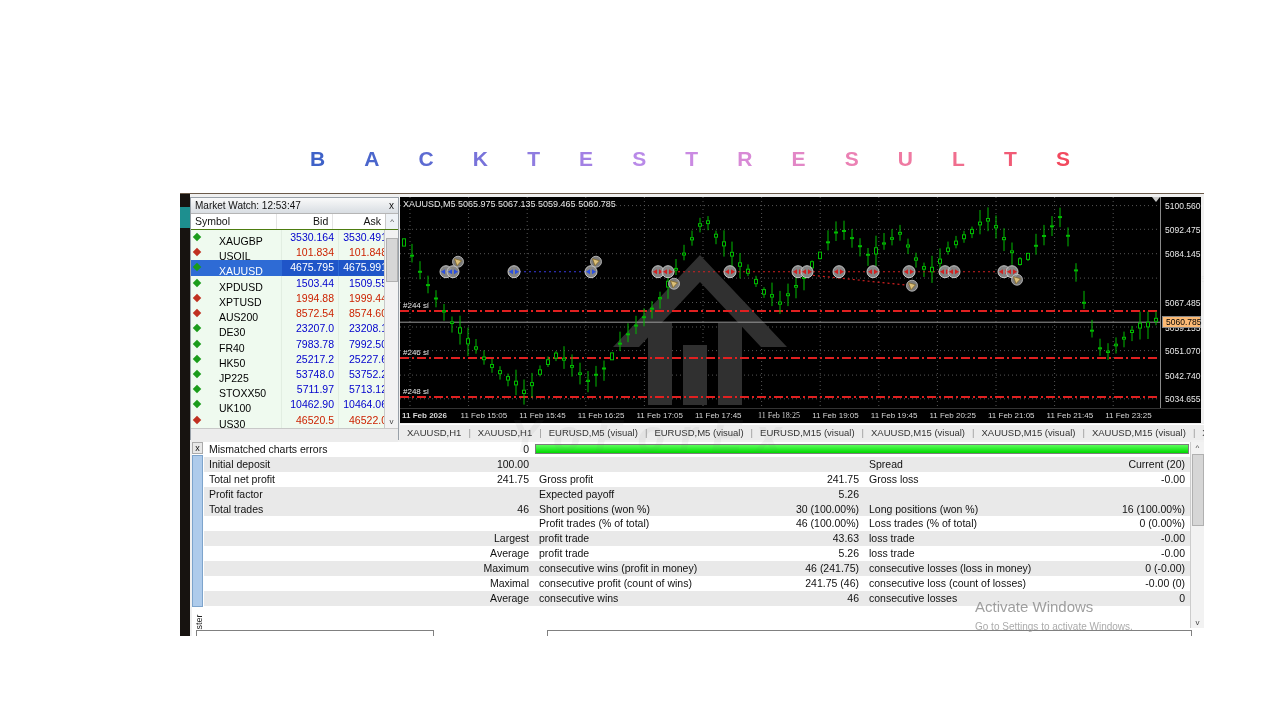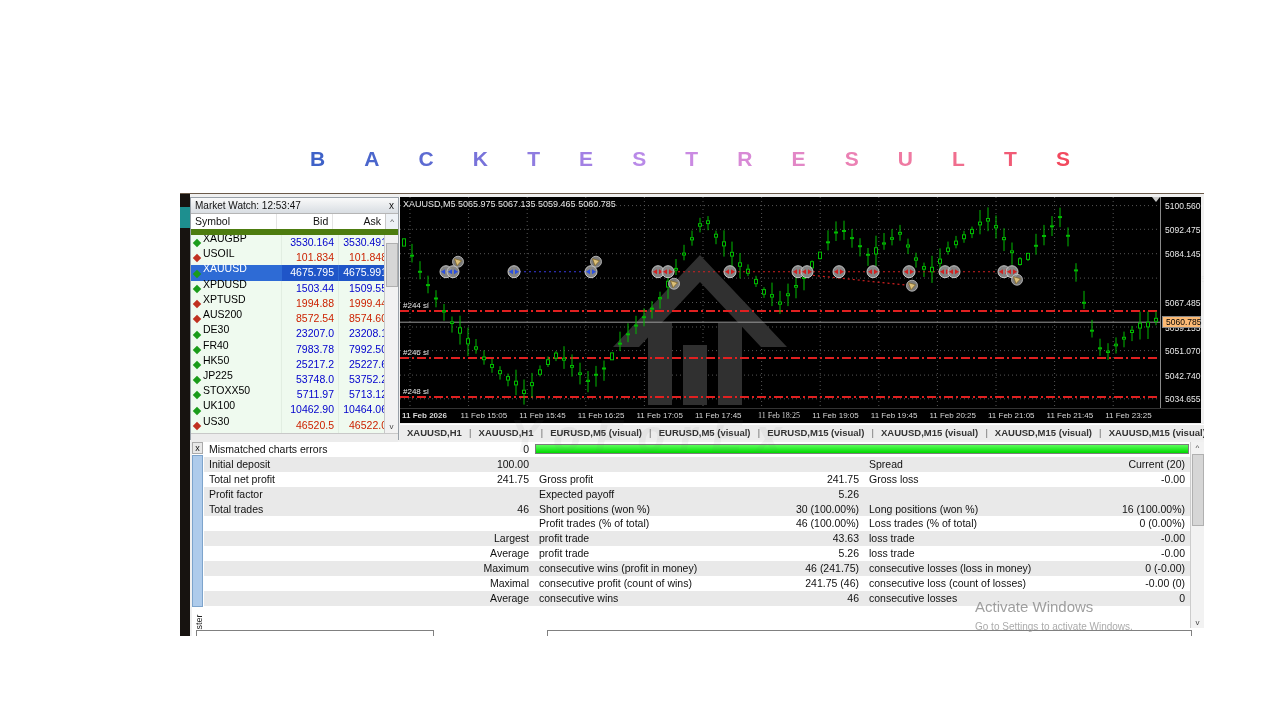--- a/index.html
+++ b/index.html
@@ -15,29 +15,29 @@
   #appwin{position:absolute;left:180px;top:193px;width:1024px;height:442px;
     background:#f0f0f0;border-top:1px solid #6b5b4b;overflow:hidden;font-size:11px;color:#111;}
   #left-strip{position:absolute;left:0;top:0;width:10px;height:442px;background:#171310;}
   #left-strip .teal{position:absolute;left:0;top:13px;width:10px;height:21px;background:#1d8f8f;}
 
   
   #mw{position:absolute;left:10px;top:3px;width:209px;height:243px;background:#fff;
     border:1px solid #98a0a8;box-sizing:border-box;}
   #mw-header{height:15px;line-height:15px;background:linear-gradient(#fafafa,#d8dde2);
     border-bottom:1px solid #b5b5b5;padding:0 4px;font-size:10px;display:flex;justify-content:space-between;}
-  #mw-colhead{height:15px;line-height:15px;display:flex;border-bottom:6px solid #4d7c0f;font-size:10.5px;background:#fff;}
+  #mw-colhead{height:15px;line-height:15px;display:flex;border-bottom:1px solid #4d7c0f;font-size:10.5px;background:#fff;}
   #mw-colhead .c{padding:0 4px;}
   #mw-colhead .c1{width:84px;}
   #mw-colhead .c2{width:52px;text-align:right;border-left:1px solid #e4e4e4;}
   #mw-colhead .c3{width:48px;text-align:right;border-left:1px solid #e4e4e4;}
   #mw-colhead .up{width:13px;text-align:center;color:#444;background:#eef2f6;border-left:1px solid #c8c8c8;font-size:8px;}
   #mw-rows{position:relative;height:198px;overflow:hidden;}
   .mw-row{height:15.23px;line-height:15.23px;display:flex;background:#effaef;font-size:10.5px;}
-  .mw-row .sym{width:84px;padding:4px 3px;display:flex;align-items:flex-end;gap:3px;color:#000;}
+  .mw-row .sym{width:84px;padding:4px 3px;display:flex;align-items:flex-start;gap:19px;color:#000;}
   .mw-row .bid,.mw-row .ask{width:52px;text-align:right;padding:0 4px 0 0;border-left:1px solid #e2eee2;}
   .mw-row .ask{width:48px;}
   .mw-row.sel{background:#2e6bd5;color:#fff;}
   .mw-row.sel .sym{color:#fff;}
   .mw-row.sel .bid,.mw-row.sel .ask{background:#1f55c8;color:#fff !important;border-left-color:#2e6bd5;}
   .dmnd{width:6px;height:6px;transform:rotate(45deg);display:inline-block;flex:0 0 6px;}
   .mw-scroll{position:absolute;right:0;top:0;width:13px;height:198px;background:#f2f2f2;border-left:1px solid #c8c8c8;}
   .mw-scroll .thumb{position:absolute;left:1px;top:8px;width:10px;height:42px;background:#d6d6d6;border:1px solid #b0b0b0;}
   .mw-scroll .dn{position:absolute;left:0;bottom:0;width:13px;height:11px;font-size:8px;text-align:center;color:#444;}
   #mw-tabs{height:13px;display:flex;align-items:stretch;background:#ececec;border-top:1px solid #c8c8c8;font-size:10px;}
@@ -52,21 +52,21 @@
   #paxis{position:absolute;left:760px;top:0;width:41px;height:211px;border-left:1px solid #8a8a8a;}
   .ptick{position:absolute;left:4px;color:#e8e8e8;font-size:8.5px;white-space:nowrap;}
   #pcur{position:absolute;left:1px;width:39px;background:#fdba74;color:#000;font-size:8.5px;
     text-align:left;padding-left:3px;border:1px solid #888;box-sizing:border-box;z-index:5;}
   #taxis{position:absolute;left:0;top:211px;width:801px;height:14px;background:#000;border-top:1px solid #333;}
   .ttick{position:absolute;top:2px;color:#d6d6d6;font-size:8px;white-space:nowrap;}
   .ttick.first{font-weight:bold;}
 
   
   #ctabs{position:absolute;left:220px;top:230px;width:804px;height:15px;background:#ececec;
-    border-top:1px solid #fff;display:flex;align-items:center;font-size:9.5px;color:#333;overflow:hidden;font-weight:bold;}
+    border-top:1px solid #fff;display:flex;align-items:center;font-size:9.5px;color:#333;overflow:hidden;}
   #ctabs .ct{padding:0 7px;white-space:nowrap;}
   #ctabs .sep{color:#999;}
 
   
   #results{position:absolute;left:12px;top:248px;width:1012px;height:194px;background:#fff;}
   #res-close{position:absolute;left:0;top:0;width:11px;height:12px;line-height:11px;text-align:center;
     font-size:9px;background:#e8e8e8;border:1px solid #aaa;box-sizing:border-box;}
   #res-strip{position:absolute;left:0;top:13px;width:11px;height:152px;background:#aecbeb;border:1px solid #7da4cc;box-sizing:border-box;}
   #res-vlabel{position:absolute;left:-13px;top:172px;width:40px;transform:rotate(-90deg);transform-origin:center;
     font-size:9px;color:#222;}

